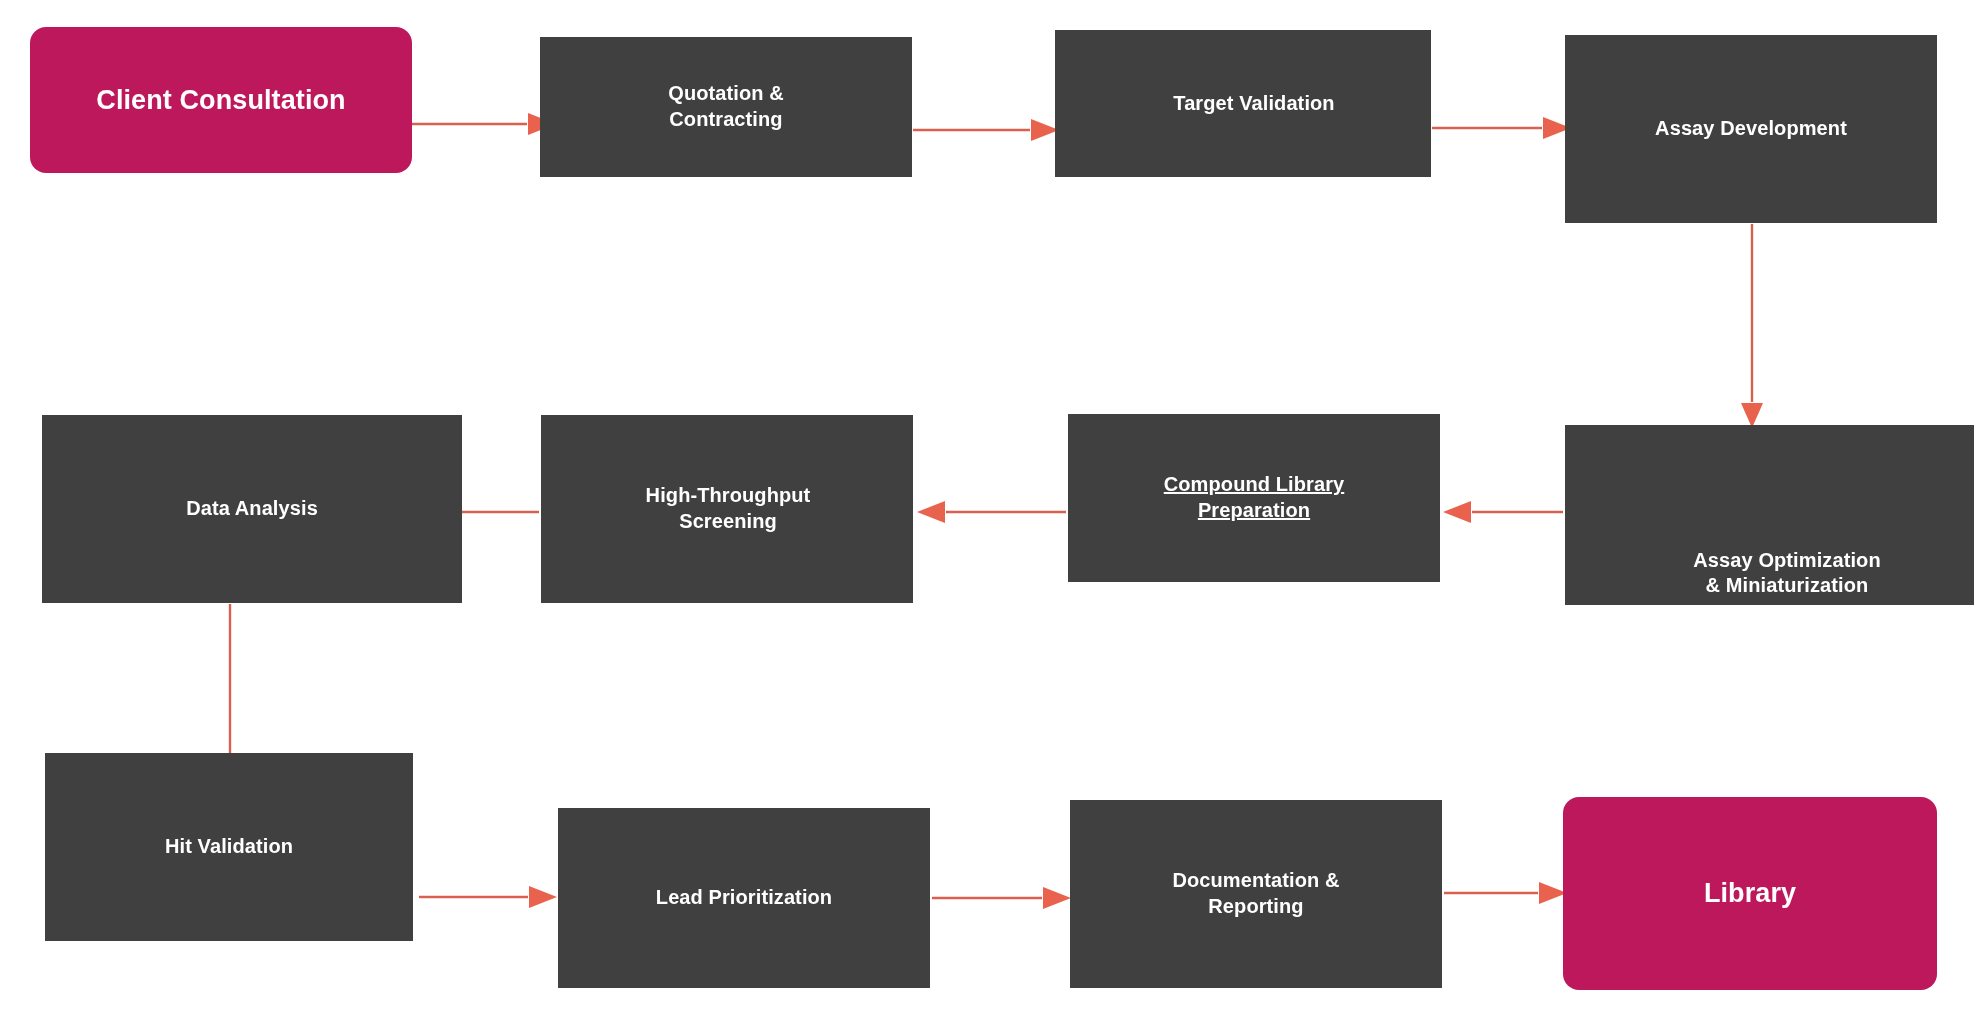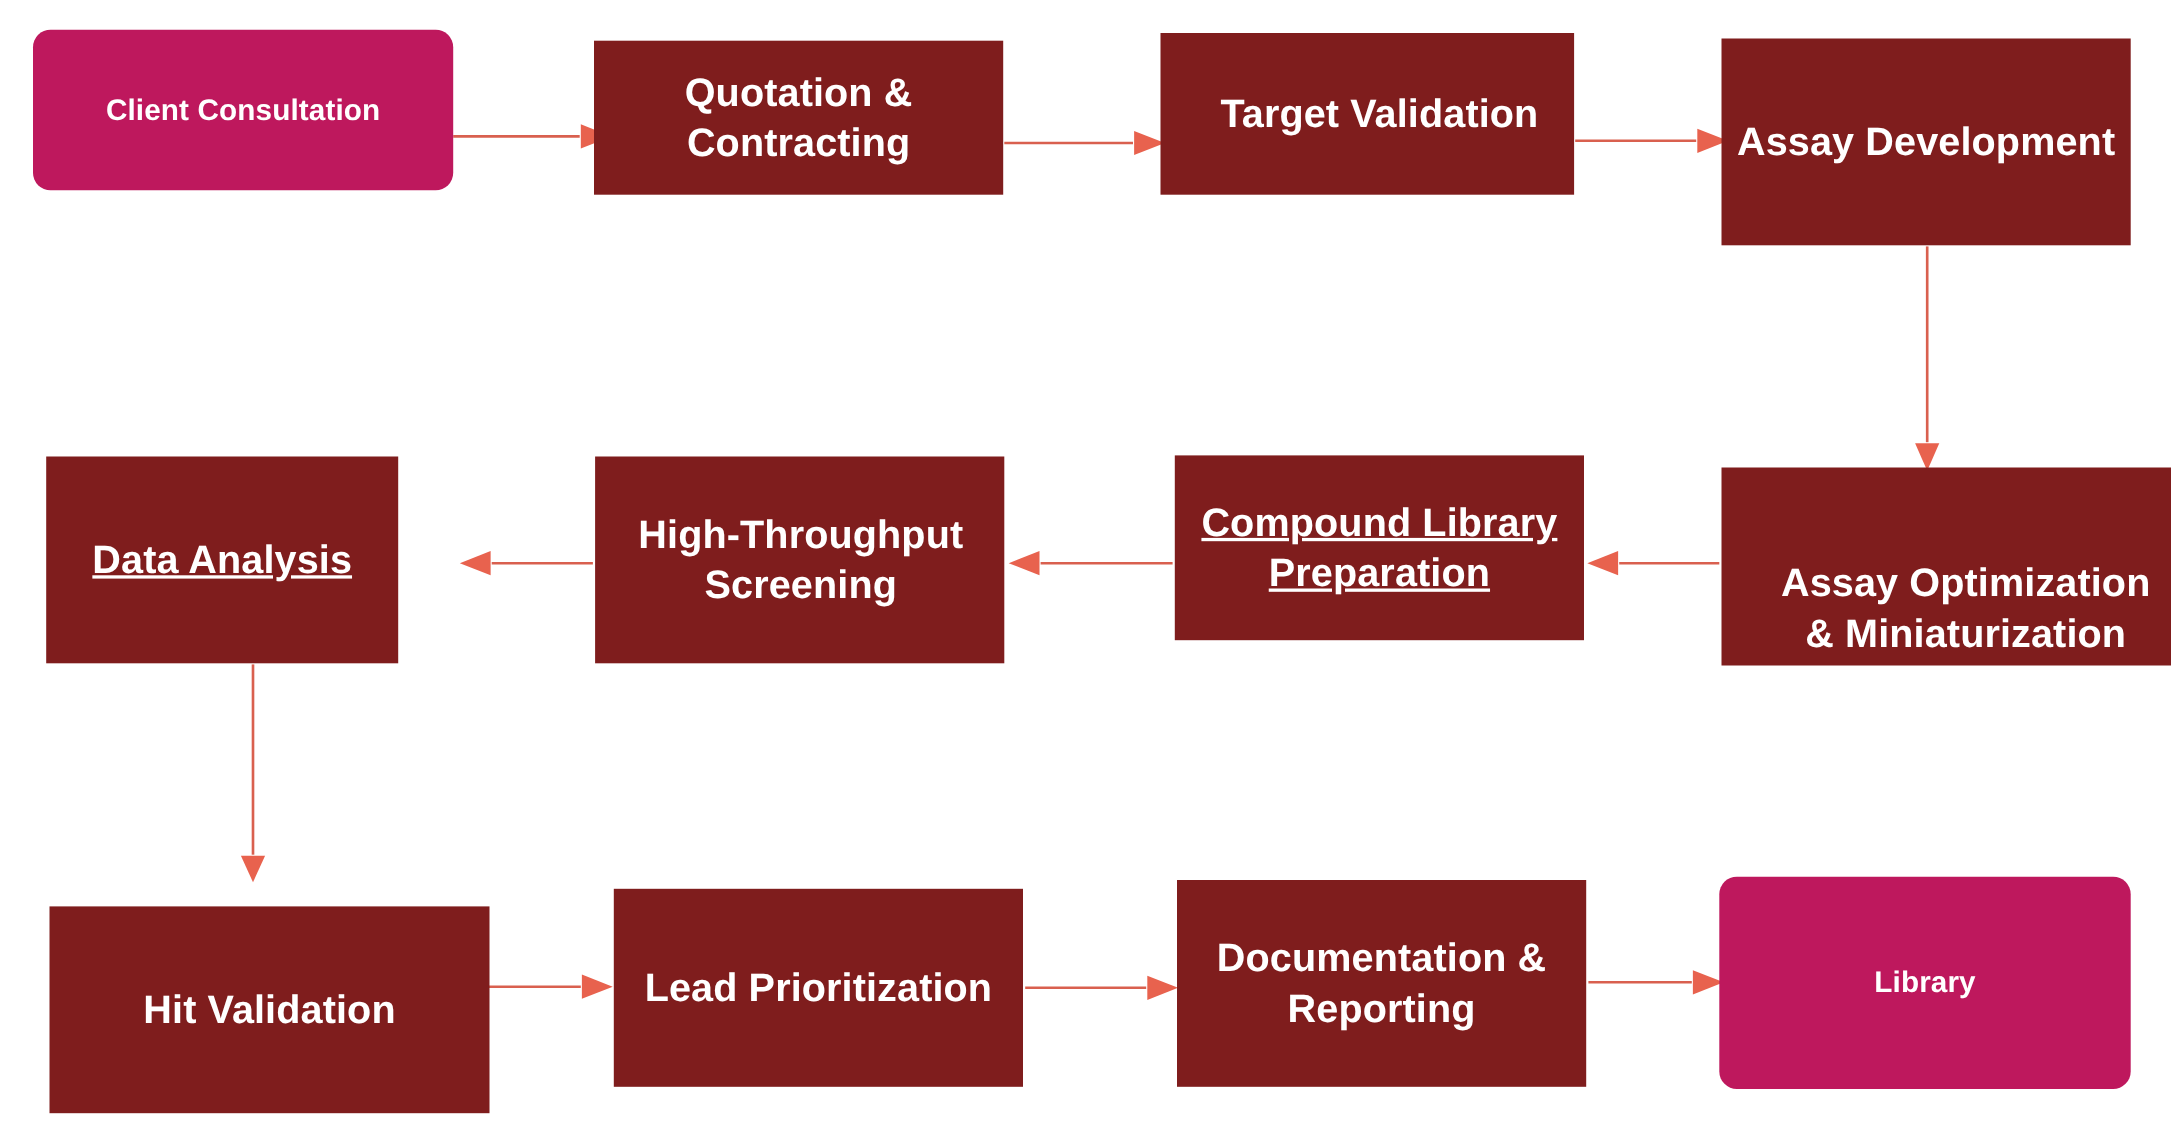--- a/index.html
+++ b/index.html
@@ -32,23 +32,23 @@
     align-items: center;
     justify-content: center;
     text-align: center;
     color: #ffffff;
     font-weight: bold;
     line-height: 1.28;
     padding: 6px 14px;
     letter-spacing: 0.1px;
   }
   .node.process {
-    background: #7f1d1d;
+    background: #404040;
     border-radius: 0;
-    font-size: 36px;
+    font-size: 20px;
   }
   .node.terminal {
     background: #be185d;
     border-radius: 16px;
     font-size: 27px;
   }
   .node-label {
     display: block;
     white-space: pre-line;
   }
@@ -135,25 +135,25 @@
   <div class="node process" style="left:1068px; top:414px; width:372px; height:168px;text-decoration:underline;">
     <span class="node-label">Compound Library
 Preparation</span>
   </div>
 
   <div class="node process" style="left:541px; top:415px; width:372px; height:188px;padding-left:16px;">
     <span class="node-label">High-Throughput
 Screening</span>
   </div>
 
-  <div class="node process" style="left:42px; top:415px; width:320px; height:188px;text-decoration:underline;">
+  <div class="node process" style="left:42px; top:415px; width:420px; height:188px;">
     <span class="node-label">Data Analysis</span>
   </div>
 
-  <div class="node process" style="left:45px; top:824px; width:400px; height:188px;">
+  <div class="node process" style="left:45px; top:753px; width:368px; height:188px;">
     <span class="node-label">Hit Validation</span>
   </div>
 
   <div class="node process" style="left:558px; top:808px; width:372px; height:180px;">
     <span class="node-label">Lead Prioritization</span>
   </div>
 
   <div class="node process" style="left:1070px; top:800px; width:372px; height:188px;">
     <span class="node-label">Documentation &amp;
 Reporting</span>

